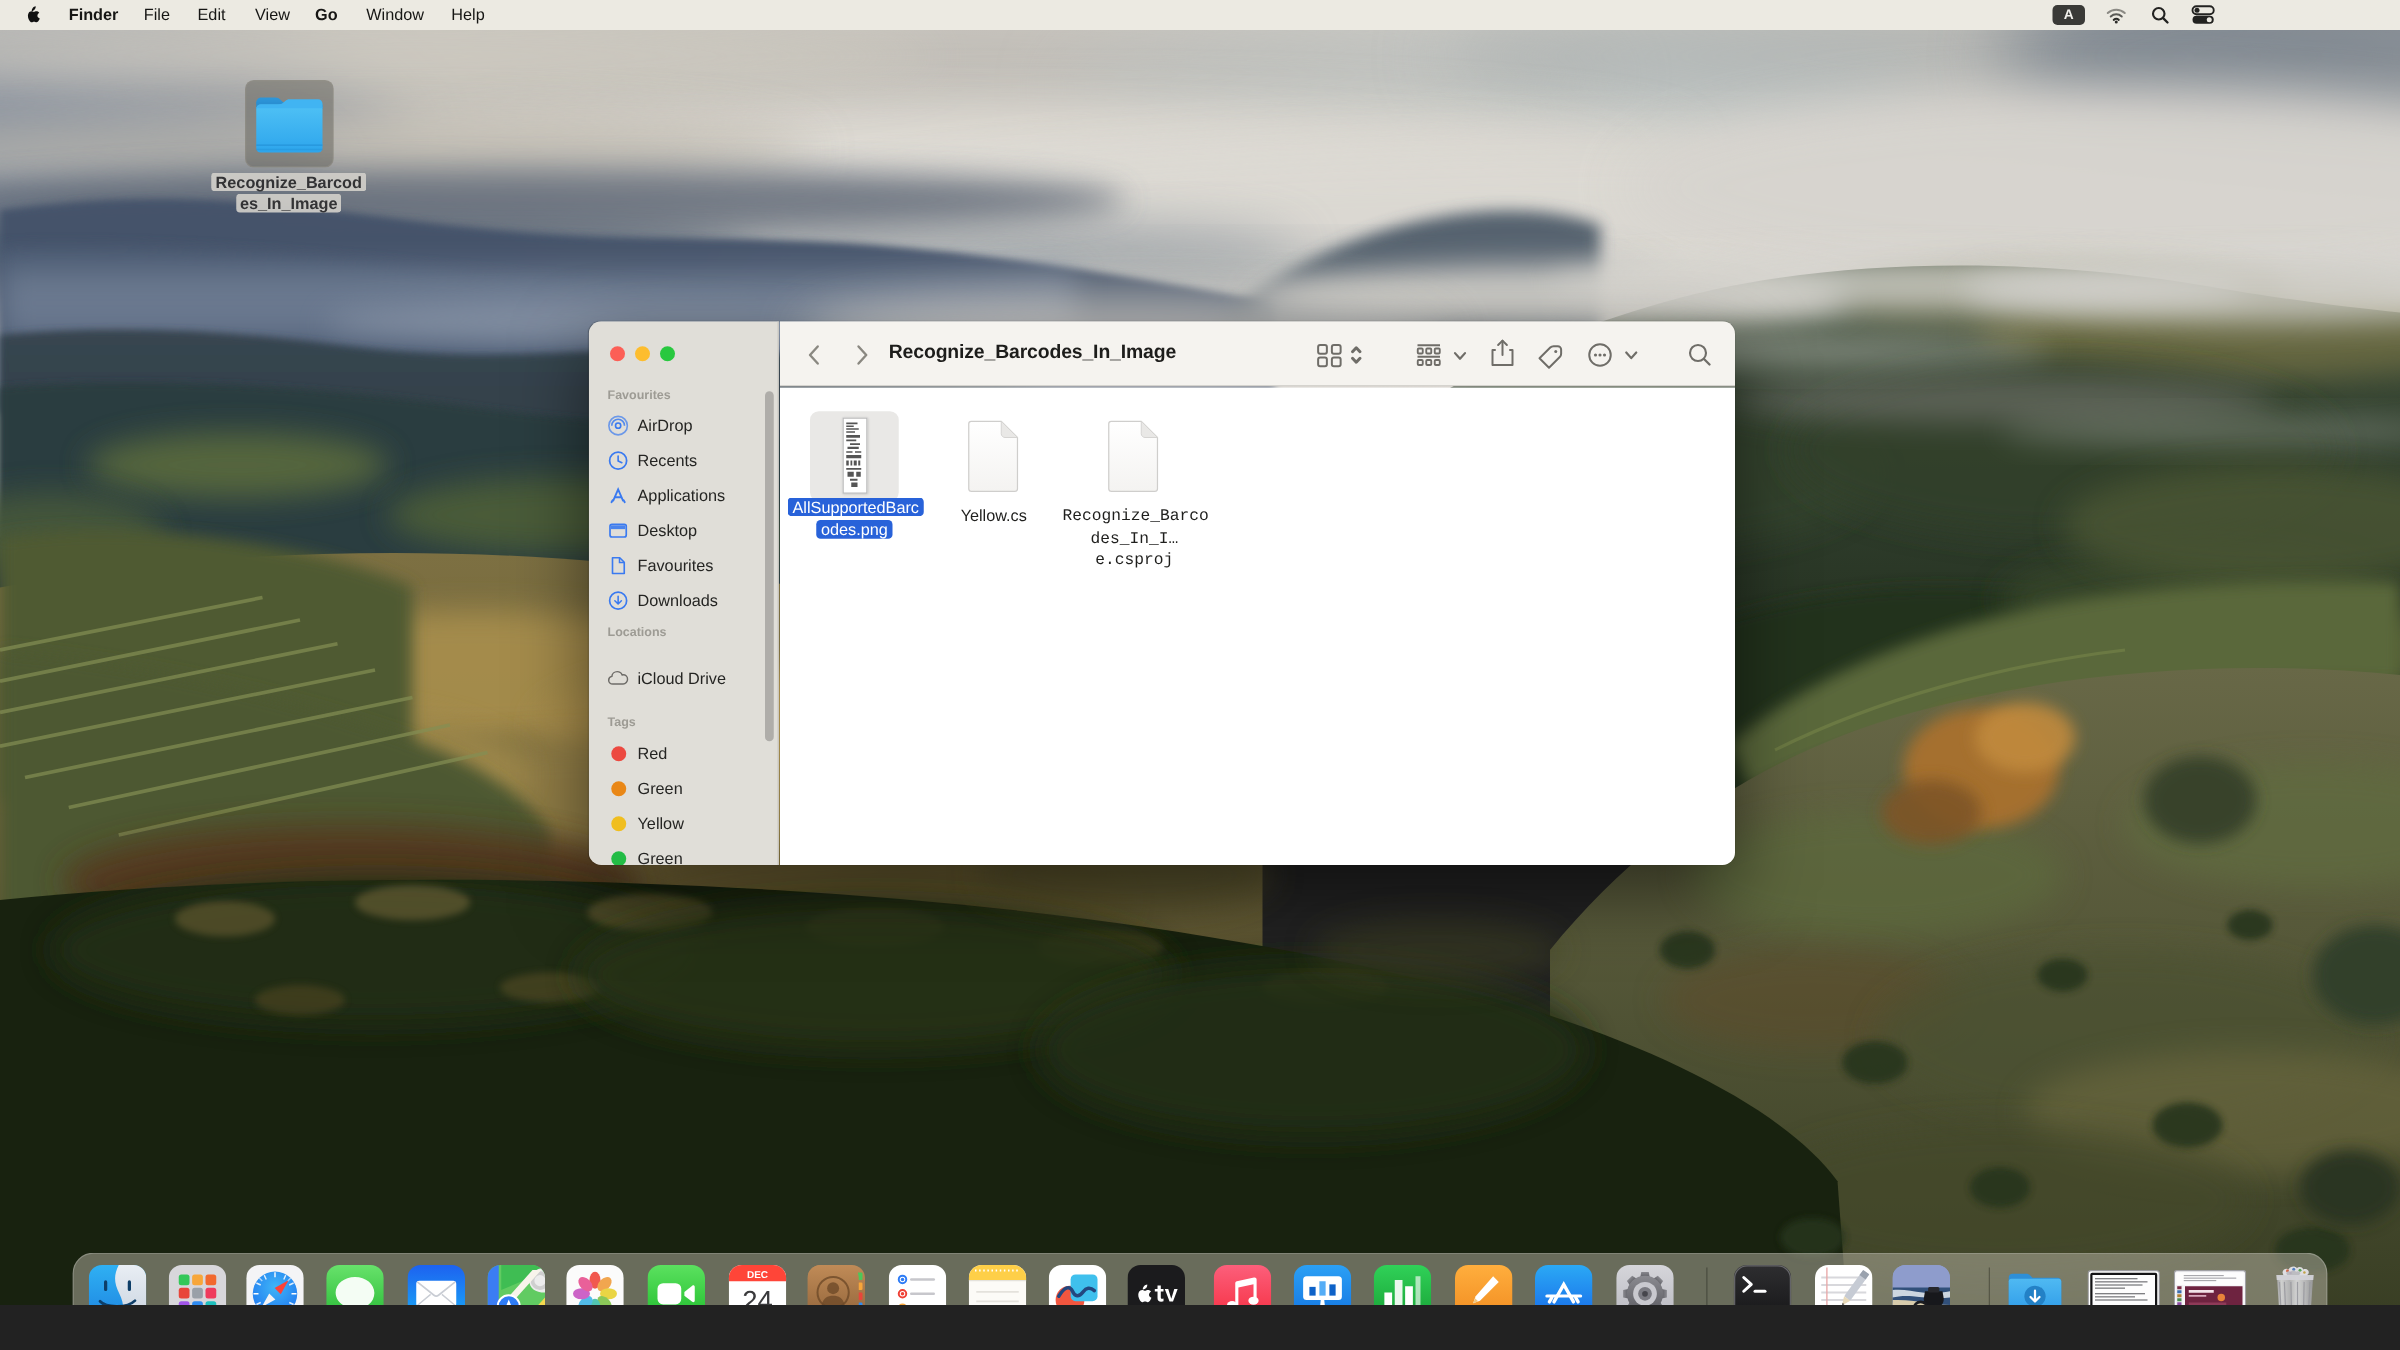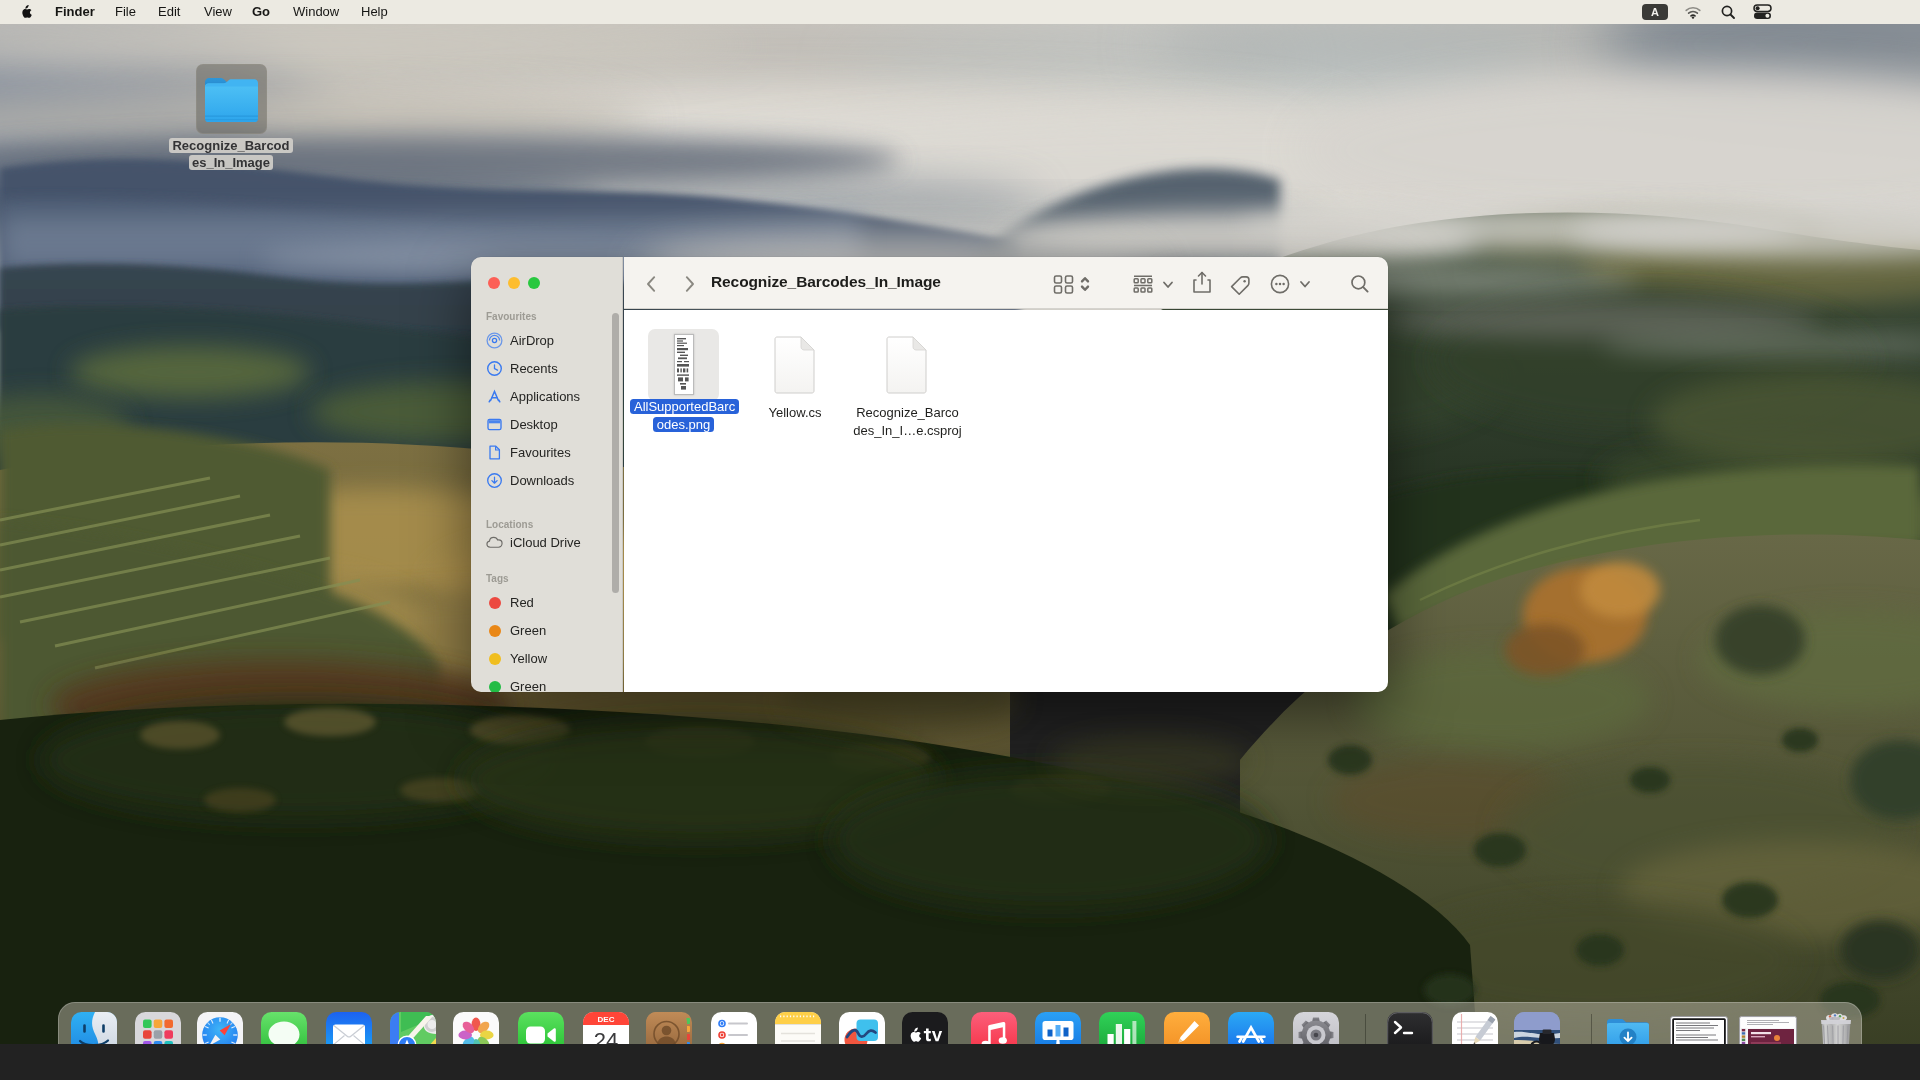--- a/index.html
+++ b/index.html
@@ -309,21 +309,21 @@
       </div>
     <div class="abs srow" style="top:215px;">
         <span class="sic">
       <svg width="17" height="17" viewBox="0 0 17 17">
             <circle cx="8.5" cy="8.5" r="6.8" fill="none" stroke="#3a7af0" stroke-width="1.35"></circle>
             <path d="M8.5,5 L8.5,11 M5.9,8.6 L8.5,11.2 L11.1,8.6" fill="none" stroke="#3a7af0" stroke-width="1.25" stroke-linecap="round" stroke-linejoin="round"></path>
           </svg>
       </span>
         <span class="stxt">Downloads</span>
       </div>
-    <div class="abs shdr" style="left:15px;top:262px;">Locations</div>
+    <div class="abs shdr" style="left:15px;top:244px;">Locations</div>
     <div class="abs srow" style="top:277px;">
         <span class="sic">
       <svg width="18" height="15" viewBox="0 0 18 15">
             <path d="M4.5,12.5 C2.5,12.5 1,11 1,9.2 C1,7.6 2.1,6.3 3.7,6 C3.9,3.7 5.8,2 8.2,2 C10.1,2 11.7,3.1 12.4,4.8 C12.7,4.7 13,4.7 13.3,4.7 C15.3,4.7 17,6.3 17,8.4 C17,10.6 15.3,12.5 13.2,12.5 Z" fill="none" stroke="#6e6c68" stroke-width="1.25"></path>
           </svg>
       </span>
         <span class="stxt">iCloud Drive</span>
       </div>
     <div class="abs shdr" style="left:15px;top:316px;">Tags</div>
     <div class="abs srow" style="top:337px;">
@@ -469,21 +469,21 @@
         </defs>
       <path d="M1,3 C1,1.9 1.9,1 3,1 L27,1 L40,14 L40,55 C40,56.1 39.1,57 38,57 L3,57 C1.9,57 1,56.1 1,55 Z" fill="url(#pg)" stroke="#CFCECC" stroke-width="1"></path>
       <path d="M27,1 L27,11 C27,12.6 28.4,14 30,14 L40,14 C38,12 29,3 27,1 Z" fill="#E9E8E6" stroke="#D5D4D2" stroke-width="0.8"></path>
     </svg>
     <div class="abs flbl" style="left:268px;top:147px;width:112px;">Yellow.cs</div>
 
     <svg class="abs" style="left:415px;top:79px;" width="41" height="58" viewBox="0 0 41 58">
       <path d="M1,3 C1,1.9 1.9,1 3,1 L27,1 L40,14 L40,55 C40,56.1 39.1,57 38,57 L3,57 C1.9,57 1,56.1 1,55 Z" fill="url(#pg)" stroke="#CFCECC" stroke-width="1"></path>
       <path d="M27,1 L27,11 C27,12.6 28.4,14 30,14 L40,14 C38,12 29,3 27,1 Z" fill="#E9E8E6" stroke="#D5D4D2" stroke-width="0.8"></path>
     </svg>
-    <div class="abs flbl" style="left:379px;top:147px;width:115px;">Recognize_Barco<br>des_In_I…e.csproj</div>
+    <div class="abs flbl" style="left:379px;top:147px;width:115px;font-family:Liberation Mono, monospace;">Recognize_Barco<br>des_In_I…e.csproj</div>
   </div>
   <style>
     .tl{width:12px;height:12px;border-radius:50%;}
     .shdr{font-size:10px;font-weight:700;color:#9d9b94;}
     .srow{left:15px;height:17px;display:flex;align-items:center;}
     .sic{display:inline-flex;width:17px;justify-content:center;align-items:center;margin-right:7px;}
     .stxt{font-size:13px;color:#252523;}
     .tagdot{width:12px;height:12px;border-radius:50%;display:inline-block;}
     .flbl{text-align:center;font-size:13px;line-height:17.5px;color:#1f1f1d;}
   </style>

